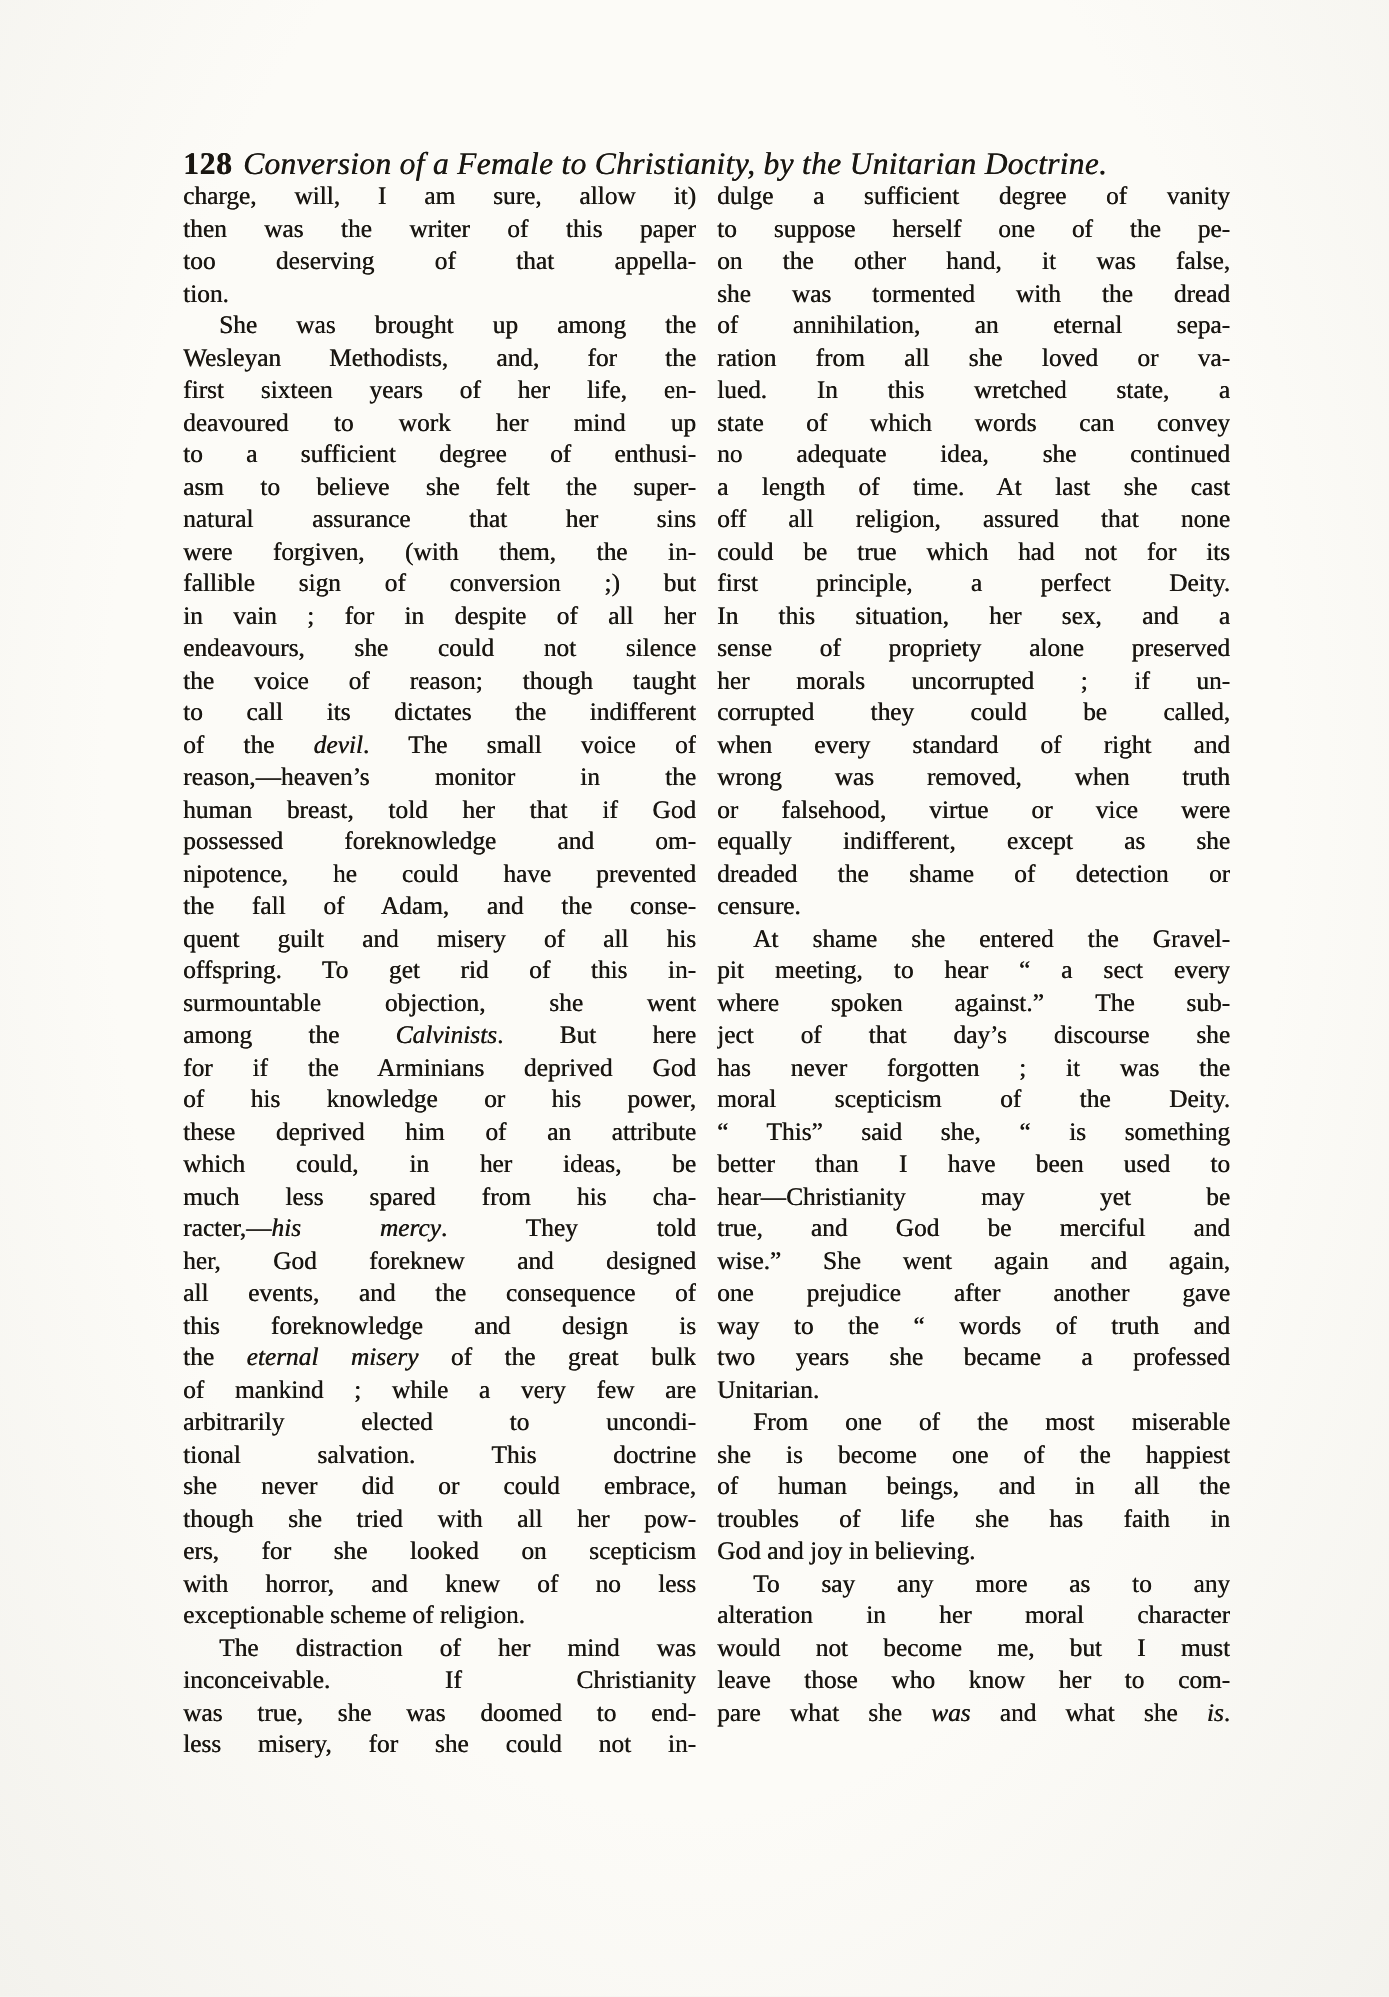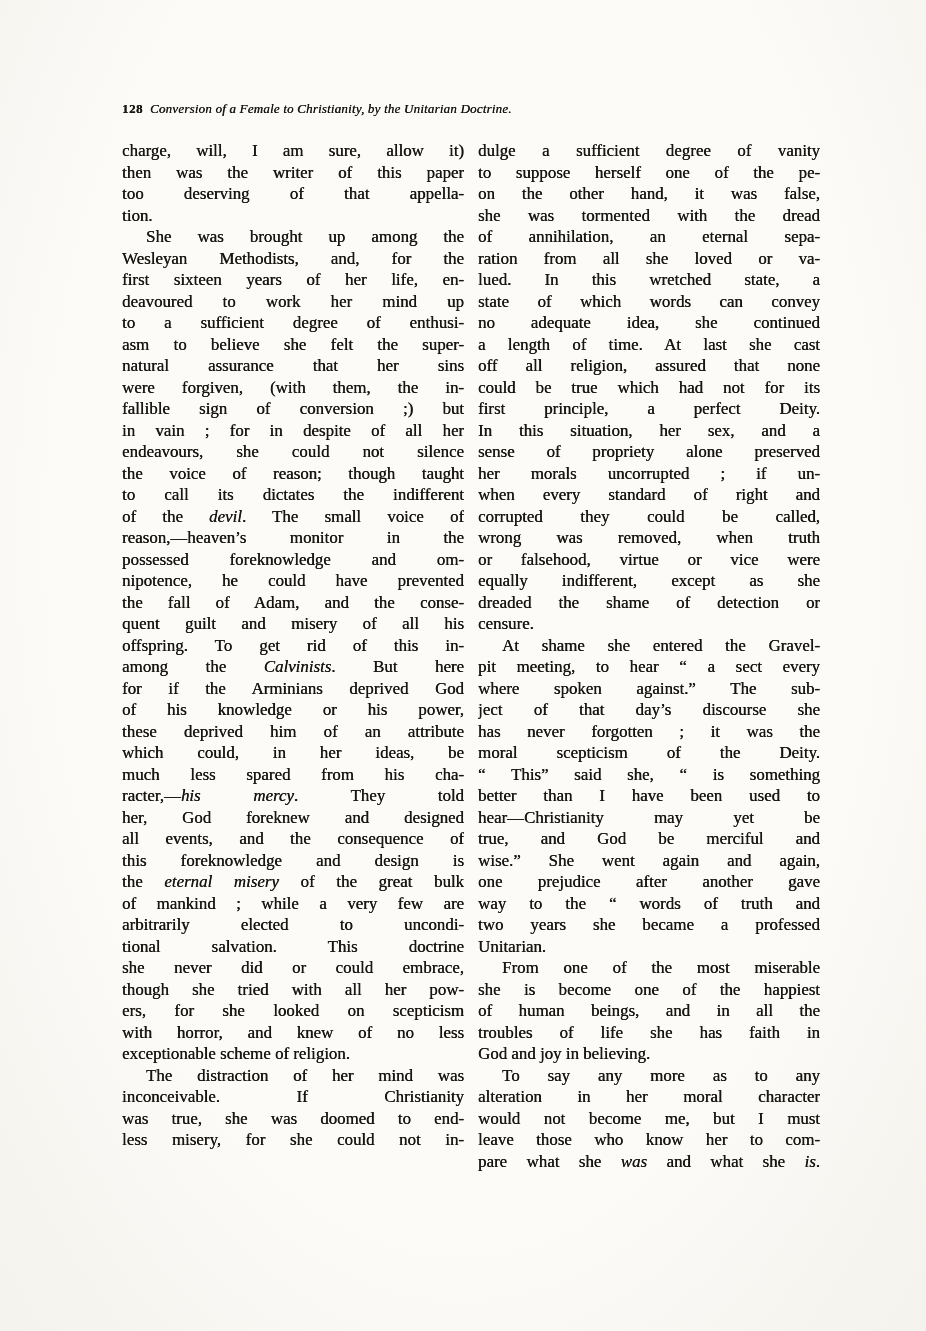--- a/index.html
+++ b/index.html
@@ -18,39 +18,38 @@
     overflow: hidden;
     color: #1a1712;
   }
   .content {
     position: absolute;
     left: 122px;
     top: 98px;
     width: 698px;
   }
   .running-head {
-    font-size: 13px;
+    font-size: 21px;
     line-height: 22px;
     white-space: nowrap;
     text-shadow: 0.3px 0 0 currentColor;
   }
   .running-head .pagenum {
     font-style: normal;
     font-weight: 700;
     margin-right: 7px;
     letter-spacing: 0.5px;
   }
   .running-head .title {
     font-style: italic;
     letter-spacing: 0.2px;
   }
   .columns {
     display: flex;
     gap: 14px;
-    margin-top: 20px;
   }
   .col {
     width: 342px;
   }
   .line {
     font-size: 16.9px;
     line-height: 21.5px;
     height: 21.5px;
     text-align: justify;
     text-align-last: justify;
@@ -86,25 +85,27 @@
           <div class="line">asm to believe she felt the super-</div>
           <div class="line">natural assurance that her sins</div>
           <div class="line">were forgiven, (with them, the in-</div>
           <div class="line">fallible sign of conversion ;) but</div>
           <div class="line">in vain ; for in despite of all her</div>
           <div class="line">endeavours, she could not silence</div>
           <div class="line">the voice of reason; though taught</div>
           <div class="line">to call its dictates the indifferent</div>
           <div class="line">of the <i>devil</i>.  The small voice of</div>
           <div class="line">reason,—heaven’s monitor in the</div>
+          <div class="line">human breast, told her that if God</div>
           <div class="line">possessed foreknowledge and om-</div>
           <div class="line">nipotence, he could have prevented</div>
           <div class="line">the fall of Adam, and the conse-</div>
           <div class="line">quent guilt and misery of all his</div>
           <div class="line">offspring.  To get rid of this in-</div>
+          <div class="line">surmountable objection, she went</div>
           <div class="line">among the <i>Calvinists</i>.  But here</div>
           <div class="line">for if the Arminians deprived God</div>
           <div class="line">of his knowledge or his power,</div>
           <div class="line">these deprived him of an attribute</div>
           <div class="line">which could, in her ideas, be</div>
           <div class="line">much less spared from his cha-</div>
           <div class="line">racter,—<i>his mercy</i>.  They told</div>
           <div class="line">her, God foreknew and designed</div>
           <div class="line">all events, and the consequence of</div>
           <div class="line">this foreknowledge and design is</div>
@@ -132,22 +133,22 @@
           <div class="line">lued.  In this wretched state, a</div>
           <div class="line">state of which words can convey</div>
           <div class="line">no adequate idea, she continued</div>
           <div class="line">a length of time.  At last she cast</div>
           <div class="line">off all religion, assured that none</div>
           <div class="line">could be true which had not for its</div>
           <div class="line">first principle, a perfect Deity.</div>
           <div class="line">In this situation, her sex, and a</div>
           <div class="line">sense of propriety alone preserved</div>
           <div class="line">her morals uncorrupted ; if un-</div>
+          <div class="line">corrupted they could be called,</div>
           <div class="line">when every standard of right and</div>
-          <div class="line">corrupted they could be called,</div>
           <div class="line">wrong was removed, when truth</div>
           <div class="line">or falsehood, virtue or vice were</div>
           <div class="line">equally indifferent, except as she</div>
           <div class="line">dreaded the shame of detection or</div>
           <div class="line endline">censure.</div>
           <div class="line indent">At shame she entered the Gravel-</div>
           <div class="line">pit meeting, to hear “ a sect every</div>
           <div class="line">where spoken against.”  The sub-</div>
           <div class="line">ject of that day’s discourse she</div>
           <div class="line">has never forgotten ; it was the</div>

